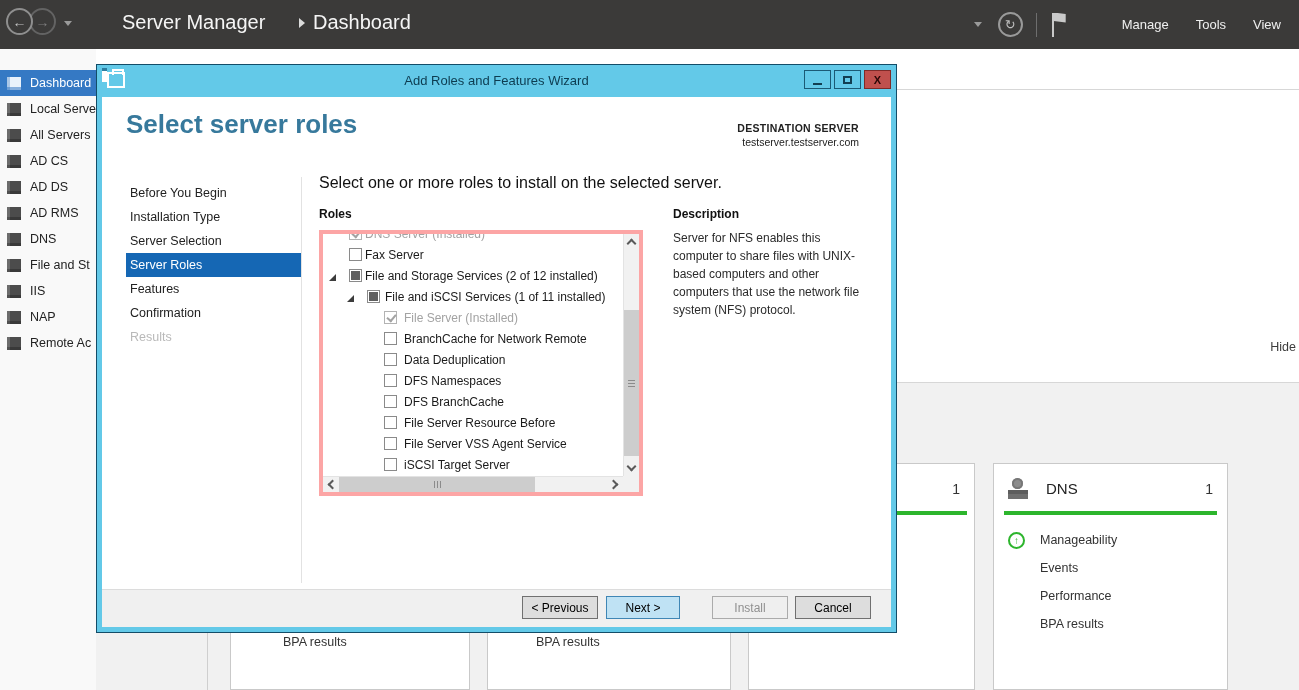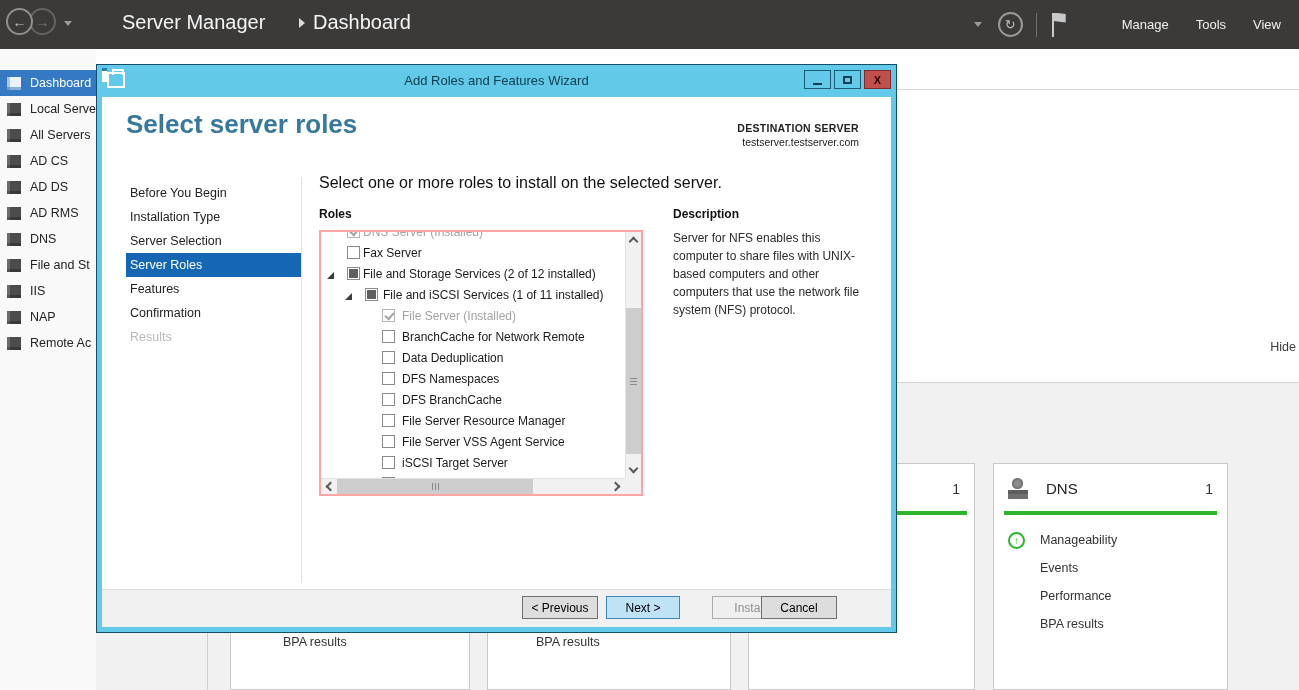--- a/index.html
+++ b/index.html
@@ -97,21 +97,21 @@
   .nav-item { height:24px; line-height:24px; padding-left:4px; font-size:12.5px; color:#222; cursor:default; }
   .nav-item.selected { background:#1567b4; color:#fff; }
   .nav-item.disabled { color:#b9b9b9; }
   .vsep { position:absolute; left:199px; top:80px; height:406px; width:1px; background:#e2e2e2; }
 
   .instruction { position:absolute; left:217px; top:77px; font-size:16px; color:#111; }
   .roles-label { position:absolute; left:217px; top:110px; font-size:12px; font-weight:700; color:#111; }
   .desc-label  { position:absolute; left:571px; top:110px; font-size:12px; font-weight:700; color:#111; }
   .desc-text   { position:absolute; left:571px; top:132px; width:198px; font-size:12px; line-height:18px; color:#2b2b2b; }
 
-  .listbox { position:absolute; left:217px; top:133px; width:324px; height:266px; border:2px solid #fca5a5; background:#fff; }
+  .listbox { position:absolute; left:217px; top:133px; width:324px; height:266px; border:4px solid #fca5a5; background:#fff; }
   .rows-clip { position:absolute; left:0; top:0; right:16px; bottom:16px; overflow:hidden; }
   .role-row { position:absolute; left:0; right:0; height:21px; }
   .role-row.row-sel { background:#dcedf9; border:1px solid #84b2d4; }
   .tri { position:absolute; top:8px; width:0; height:0; border-left:7px solid transparent; border-bottom:7px solid #3c3c3c; }
   .cb { position:absolute; top:3px; width:13px; height:13px; border:1px solid #8a8a8a; background:#fff; }
   .cb.indet::after { content:""; position:absolute; inset:1px; background:#5f5f5f; }
   .cb.checked::after { content:""; position:absolute; left:2px; top:2px; width:7px; height:4px;
         border-left:2px solid #1a1a1a; border-bottom:2px solid #1a1a1a; transform:rotate(-50deg); }
   .cb.dis { border-color:#b3b3b3; }
   .cb.dis::after { border-color:#a3a3a3; }
@@ -136,21 +136,21 @@
   .hthumb { position:absolute; top:0; bottom:0; left:16px; width:196px; background:#cdcdcd; }
   .hthumb::before { content:""; position:absolute; top:4px; bottom:4px; left:50%; width:1px; background:#8b8b8b;
                     box-shadow:-3px 0 0 #8b8b8b, 3px 0 0 #8b8b8b; }
 
   .dlg-footer { position:absolute; left:0; right:0; bottom:0; height:38px; background:#f0f0f0; border-top:1px solid #dcdcdc; }
   .btn { position:absolute; top:499px; height:23px; width:76px; font-size:12px; display:flex; align-items:center;
          justify-content:center; border:1px solid #707070; background:#dddddd; color:#000; cursor:default; }
   .btn.prev { left:420px; }
   .btn.next { left:504px; width:74px; background:#bfe2f4; border-color:#3f86b5; }
   .btn.install { left:610px; background:#efefef; border-color:#ababab; color:#909090; }
-  .btn.cancel { left:659px; }
+  .btn.cancel { left:693px; }
 </style>
 </head>
 <body>
 
 <div id="stage">
 
   <div class="commandbar"></div>
   <div class="content-bg"></div>
   <div class="welcome-panel">
     <span class="hide-link">Hide</span>
@@ -321,21 +321,21 @@
             <div class="role-row" style="top: 137px;">
               <div class="cb" style="left: 61px;"></div>
               <span class="role-label" style="left: 81px;">DFS Namespaces</span>
             </div>
             <div class="role-row" style="top: 158px;">
               <div class="cb" style="left: 61px;"></div>
               <span class="role-label" style="left: 81px;">DFS BranchCache</span>
             </div>
             <div class="role-row" style="top: 179px;">
               <div class="cb" style="left: 61px;"></div>
-              <span class="role-label" style="left: 81px;">File Server Resource Manager</span>
+              <span class="role-label" style="left: 81px;">File Server Resource Before</span>
             </div>
             <div class="role-row" style="top: 200px;">
               <div class="cb" style="left: 61px;"></div>
               <span class="role-label" style="left: 81px;">File Server VSS Agent Service</span>
             </div>
             <div class="role-row" style="top: 221px;">
               <div class="cb" style="left: 61px;"></div>
               <span class="role-label" style="left: 81px;">iSCSI Target Server</span>
             </div>
             <div class="role-row" style="top: 242px;">

